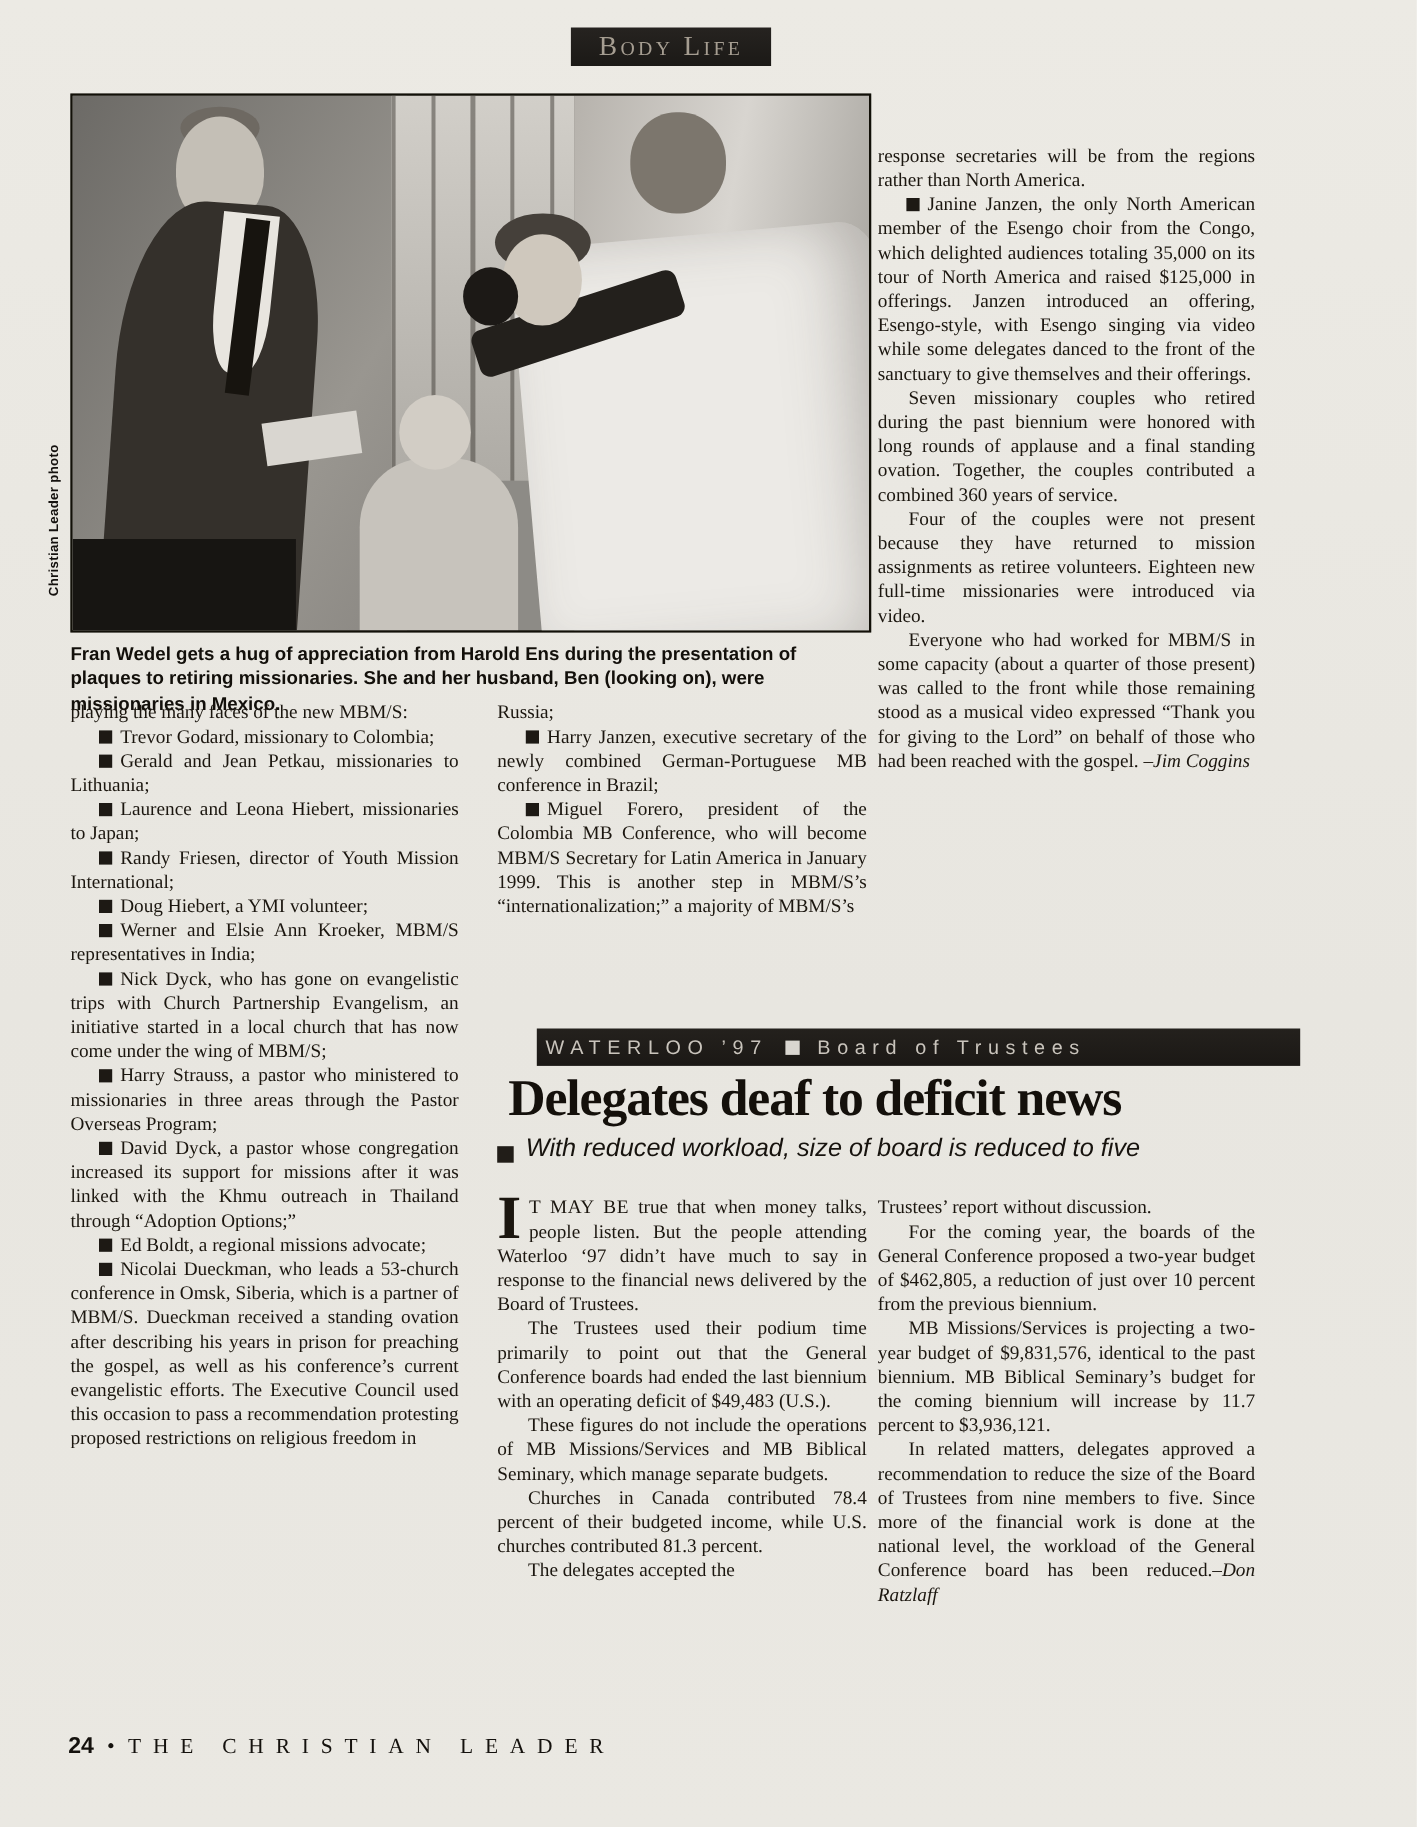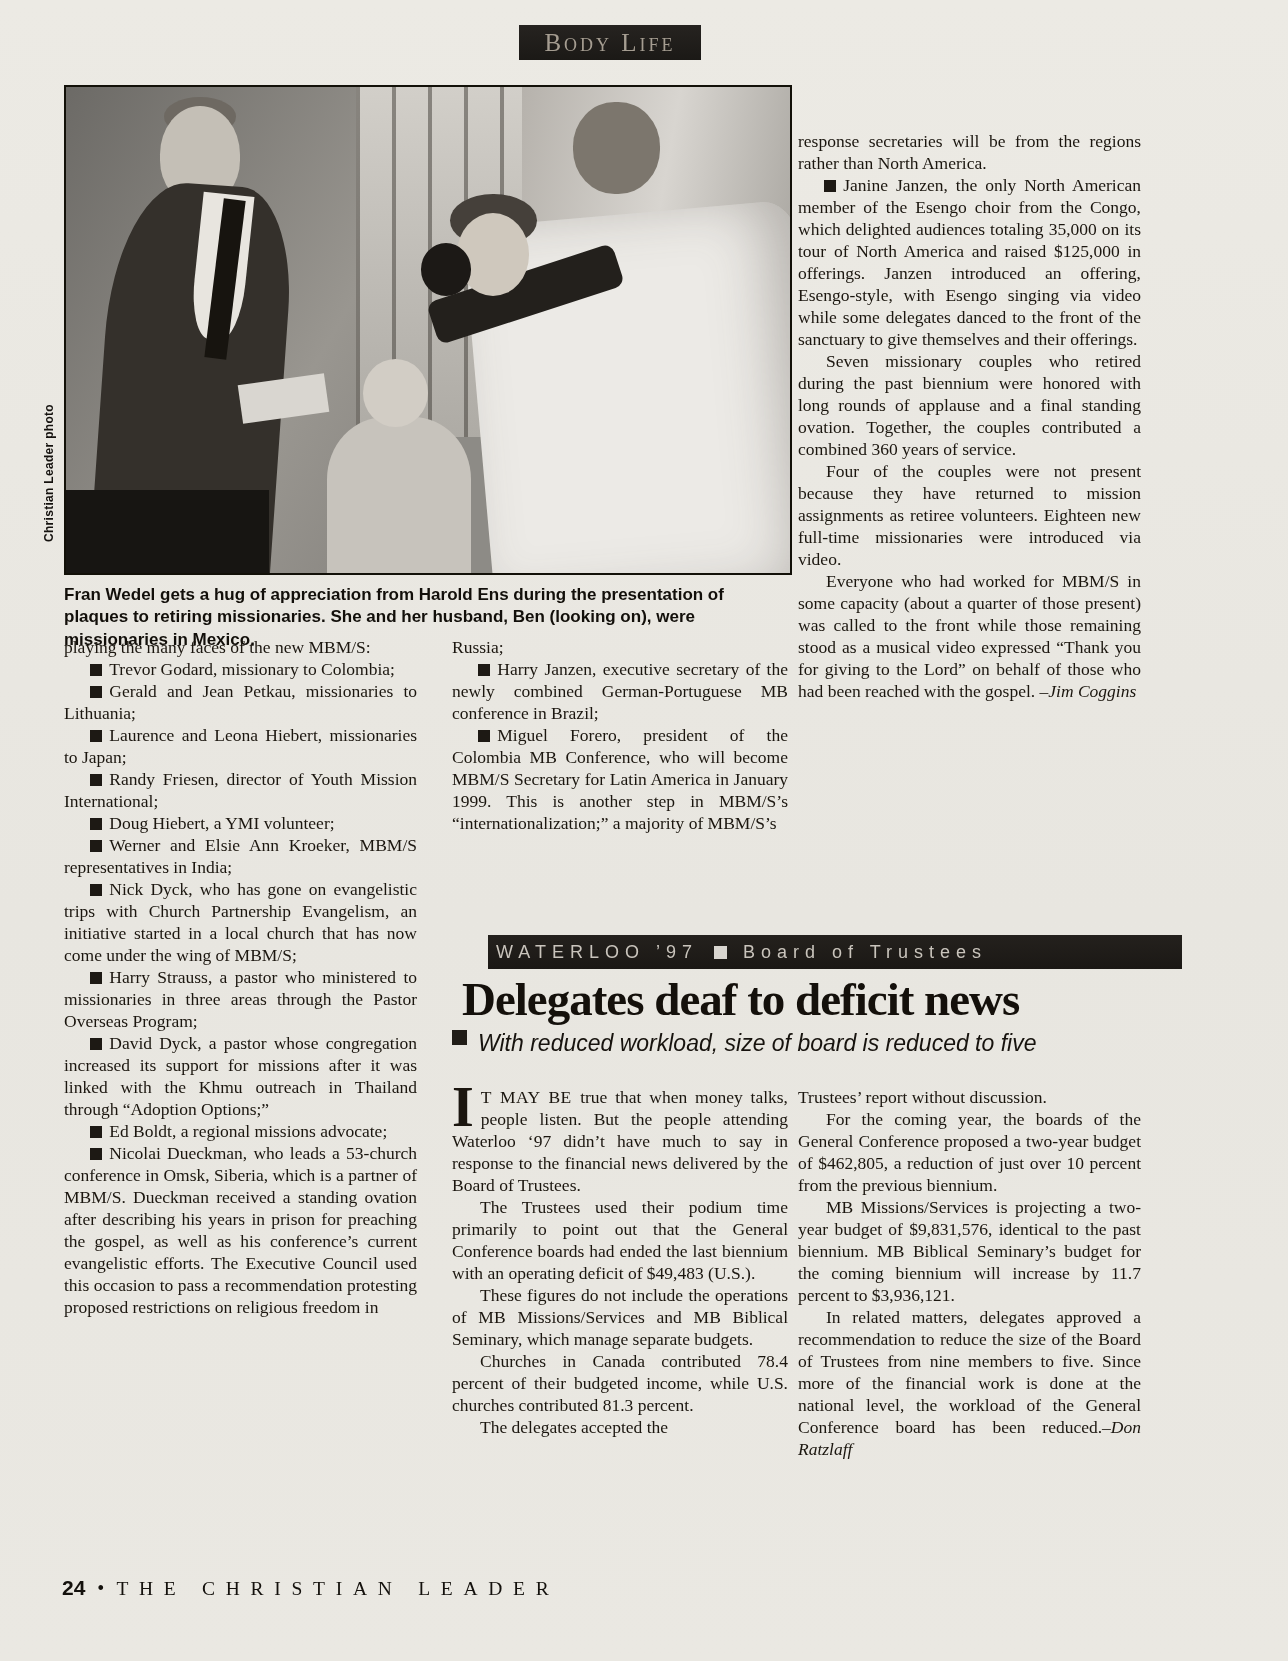--- a/index.html
+++ b/index.html
@@ -42,21 +42,21 @@
   .bullet{display:inline-block;width:12px;height:12px;background:#1d1914;margin-right:7px;vertical-align:-1px;}
   .col1{left:64px;top:636px;width:353px;}
   .col2{left:452px;top:636px;width:336px;}
   .col3{left:798px;top:130px;width:343px;}
   .byline{font-style:italic;}
 
   
   .wl-banner{position:absolute;left:440px;top:935px;width:694px;height:34px;background:linear-gradient(180deg,#24211d,#1b1815);color:#c9c4bc;display:flex;align-items:center;gap:16px;padding-left:8px;box-sizing:border-box;font-family:"Liberation Sans",sans-serif;font-size:18px;letter-spacing:6px;margin-left:48px;}
   .wl-square{width:13px;height:13px;background:#d9d6d0;display:inline-block;flex:none;}
   .headline{position:absolute;left:450px;top:960px;margin:12px;width:700px;font-family:"Liberation Serif",serif;font-weight:700;font-size:47px;letter-spacing:-1px;color:#14100b;}
-  .deck{position:absolute;left:452px;top:1030px;display:flex;align-items:flex-start;gap:11px;font-family:"Liberation Sans",sans-serif;font-style:italic;font-size:23px;color:#17130e;}
+  .deck{position:absolute;left:452px;top:1030px;display:flex;align-items:flex-end;gap:11px;font-family:"Liberation Sans",sans-serif;font-style:italic;font-size:23px;color:#17130e;}
   .deck-square{width:15px;height:15px;background:#211d18;flex:none;}
   .acol1{left:452px;top:1086px;width:336px;}
   .acol2{left:798px;top:1086px;width:343px;}
   .dropcap{float:left;font-family:"Liberation Serif",serif;font-weight:700;font-size:56px;line-height:42px;padding-right:7px;}
   .lead-caps{letter-spacing:.5px;}
 
   
   .footer{position:absolute;left:62px;top:1576px;font-family:"Liberation Serif",serif;color:#14110d;font-size:20px;}
   .pageno{font-family:"Liberation Sans",sans-serif;font-weight:700;font-size:21px;}
   .fsep{margin:0 12px;}

